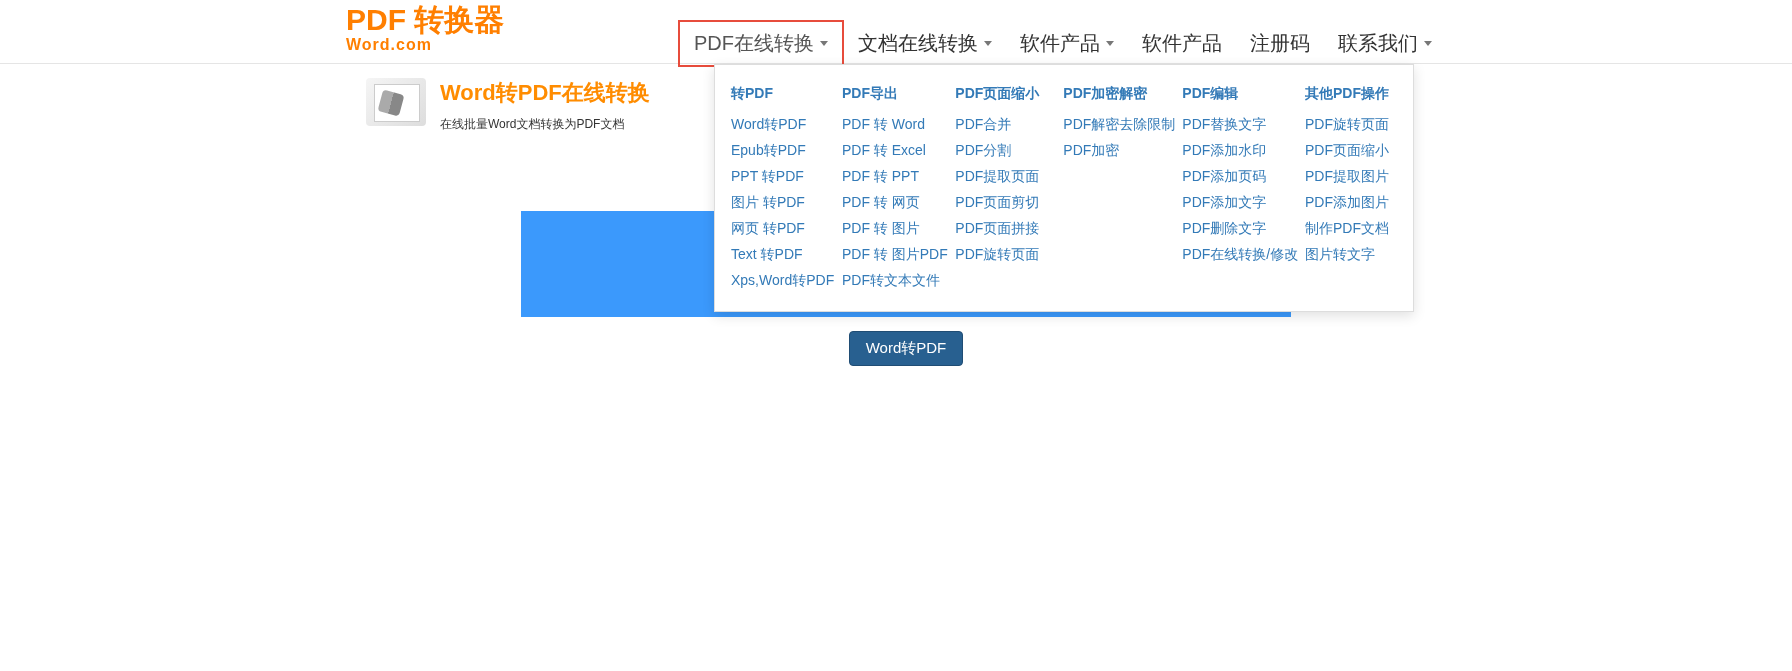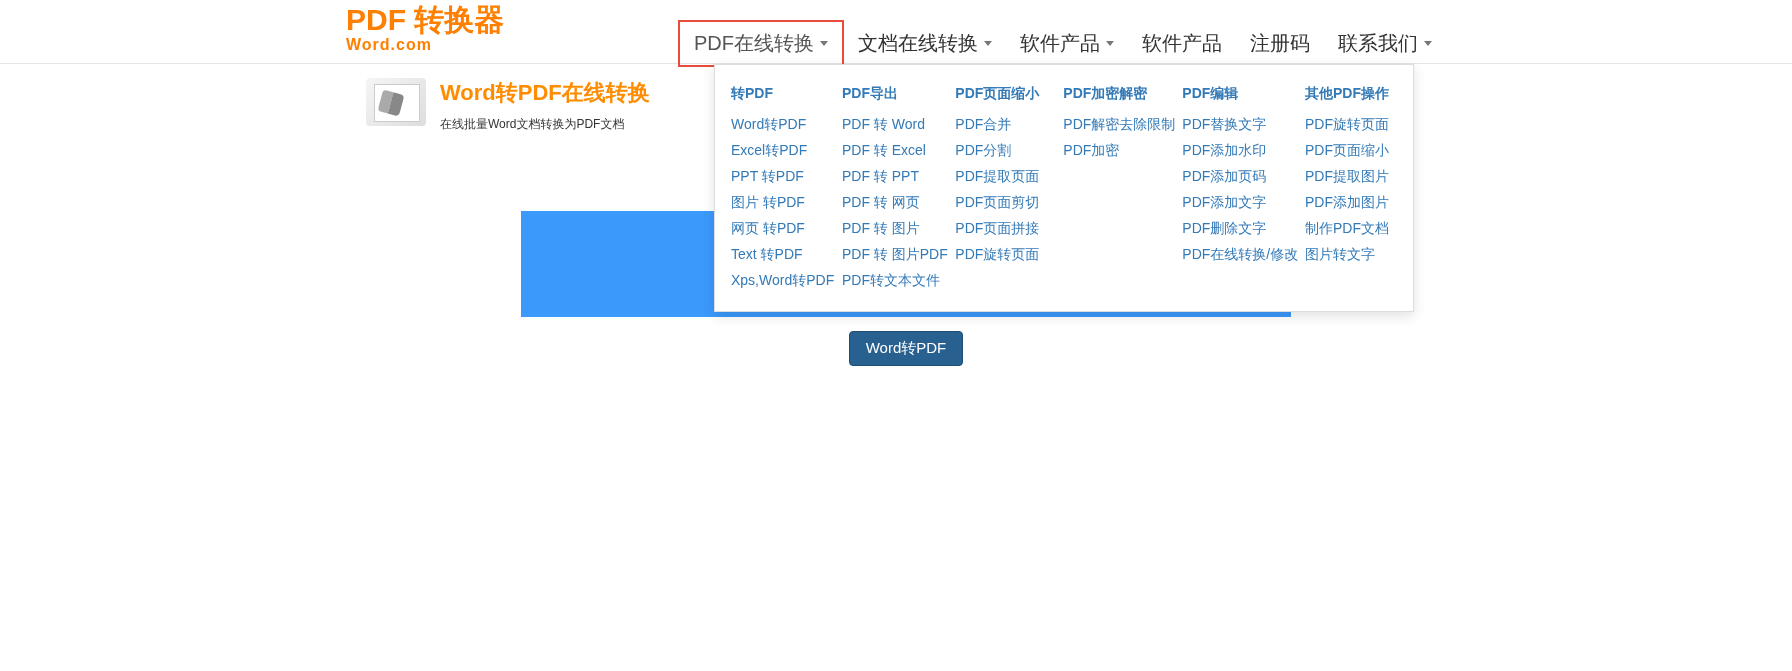--- a/index.html
+++ b/index.html
@@ -58,21 +58,21 @@
       <div class="nav-item">
         <span>联系我们</span>
         <span class="caret"></span>
       </div>
     </div>
 
     <div class="dropdown" id="dropdown">
         <div class="col">
           <div class="col-header">转PDF</div>
           <div class="col-item">Word转PDF</div>
-          <div class="col-item">Excel转PDF</div>
+          <div class="col-item">Epub转PDF</div>
           <div class="col-item">PPT 转PDF</div>
           <div class="col-item">图片 转PDF</div>
           <div class="col-item">网页 转PDF</div>
           <div class="col-item">Text 转PDF</div>
           <div class="col-item">Xps,Word转PDF</div>
         </div>
         <div class="col">
           <div class="col-header">PDF导出</div>
           <div class="col-item">PDF 转 Word</div>
           <div class="col-item">PDF 转 Excel</div>

